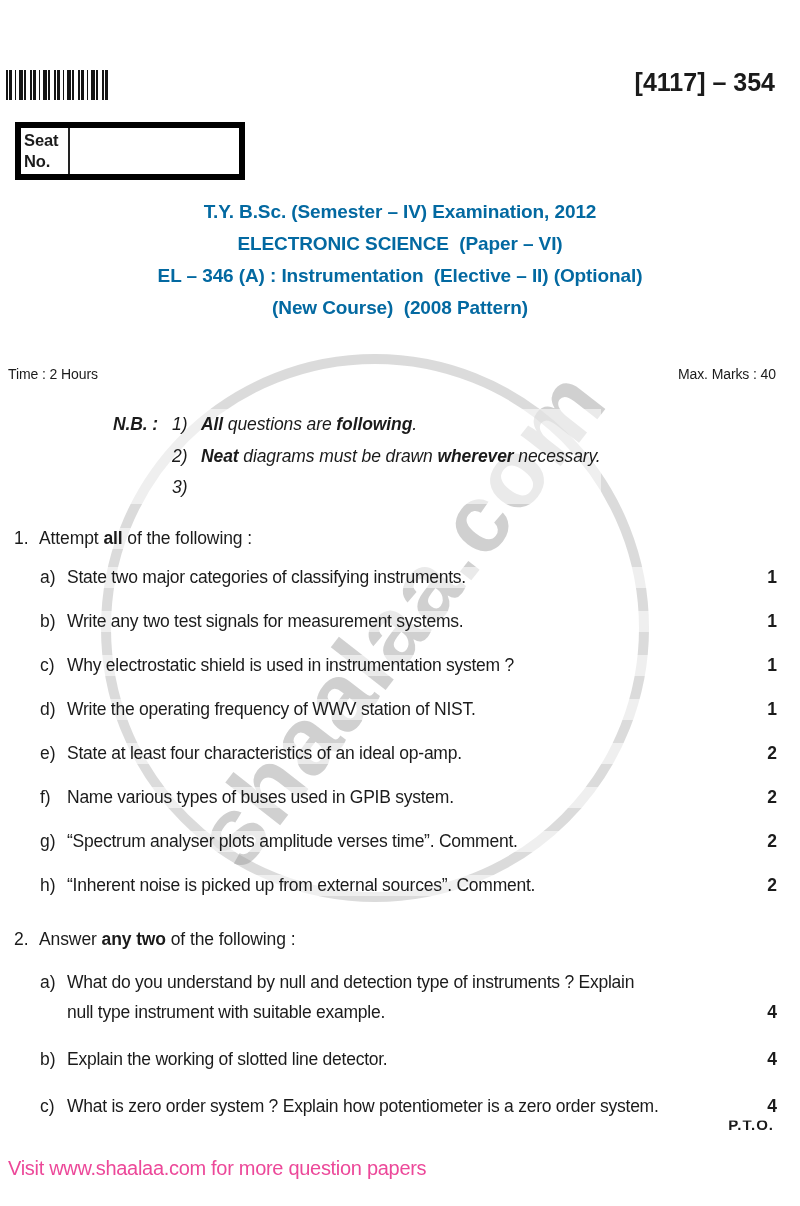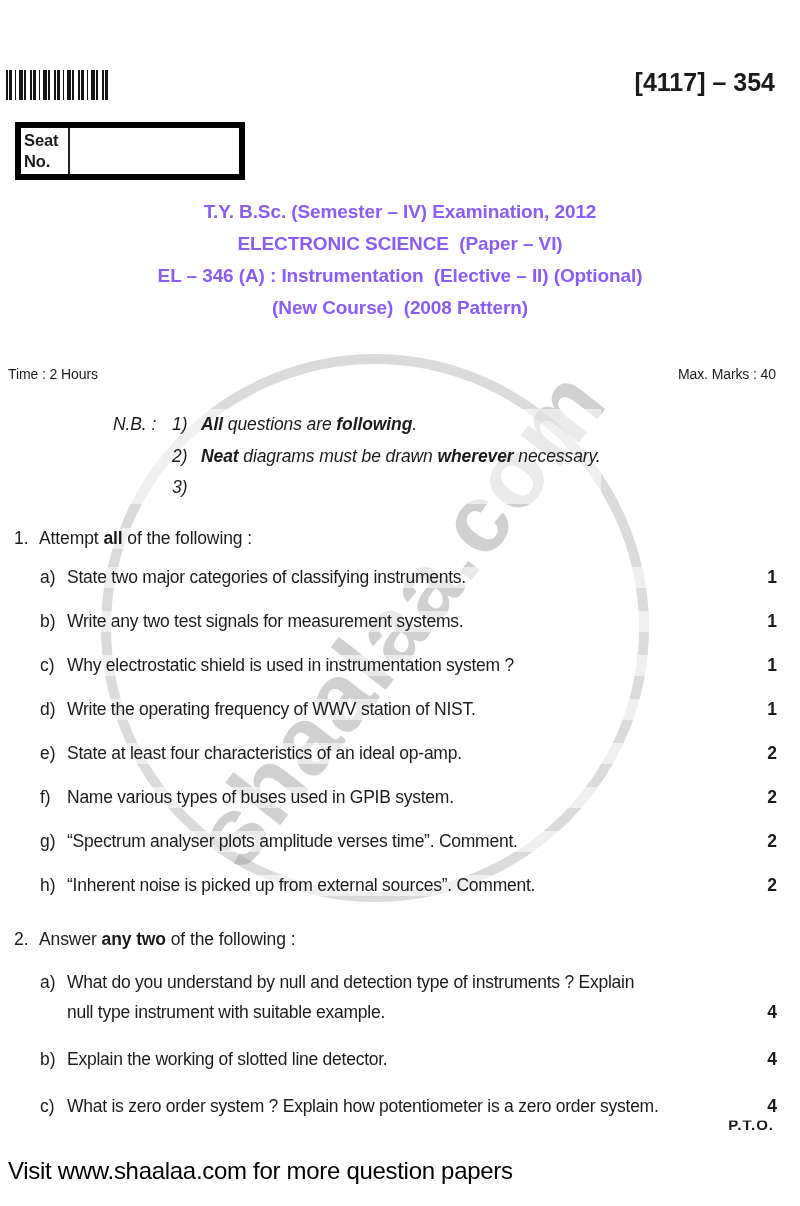--- a/index.html
+++ b/index.html
@@ -39,35 +39,35 @@
   }
   .seat-label {
     width:44px; border-right:2px solid #222; font-weight:bold;
     font-size:16.5px; line-height:21px; padding:2px 0 0 3px;
   }
   .seat-input { flex:1; }
 
   
   .title-block {
     position:absolute; top:196px; left:0; width:800px; text-align:center;
-    font-size:19px; font-weight:bold; line-height:32px; color:#8b5cf6;
+    font-size:19px; font-weight:bold; line-height:32px; color:#0369a1;
   }
 
   .meta-row {
     position:absolute; top:366px; left:8px; width:768px;
     display:flex; justify-content:space-between; font-size:14px;
   }
 
   
   .nb-block {
     position:absolute; left:113px; top:409px;
     font-size:17.5px; font-style:italic; z-index:2;
   }
   .nb-row { display:flex; line-height:31.5px; background:rgba(255,255,255,0.55); }
-  .nb-label { width:59px; font-weight:normal; }
+  .nb-label { width:59px; font-weight:bold; }
   .nb-num { width:29px; }
   .b { font-weight:bold; }
 
   
   .q-heading {
     position:absolute; left:14px; font-size:17.5px; display:flex; z-index:2;
     background:rgba(255,255,255,0.55);
   }
   .q1-heading { top:528px; }
   .q2-heading { top:929px; }
@@ -86,21 +86,21 @@
   .qlines { flex:1; min-width:0; }
   .qline { white-space:nowrap; letter-spacing:-0.25px; }
   .qmarks { font-weight:bold; }
 
   .pto {
     position:absolute; top:1116px; right:26px;
     font-size:15px; font-weight:bold; letter-spacing:1px;
   }
   .visit {
     position:absolute; top:1157px; left:8px;
-    font-size:24px; letter-spacing:-0.3px; color:#000000;
+    font-size:20px; letter-spacing:-0.3px; color:#ec4899;
   }
 </style>
 </head>
 <body>
 
 <div class="page">
 
   <div class="wm-circle"></div>
   <div class="wm-text">shaalaa.com</div>
 

